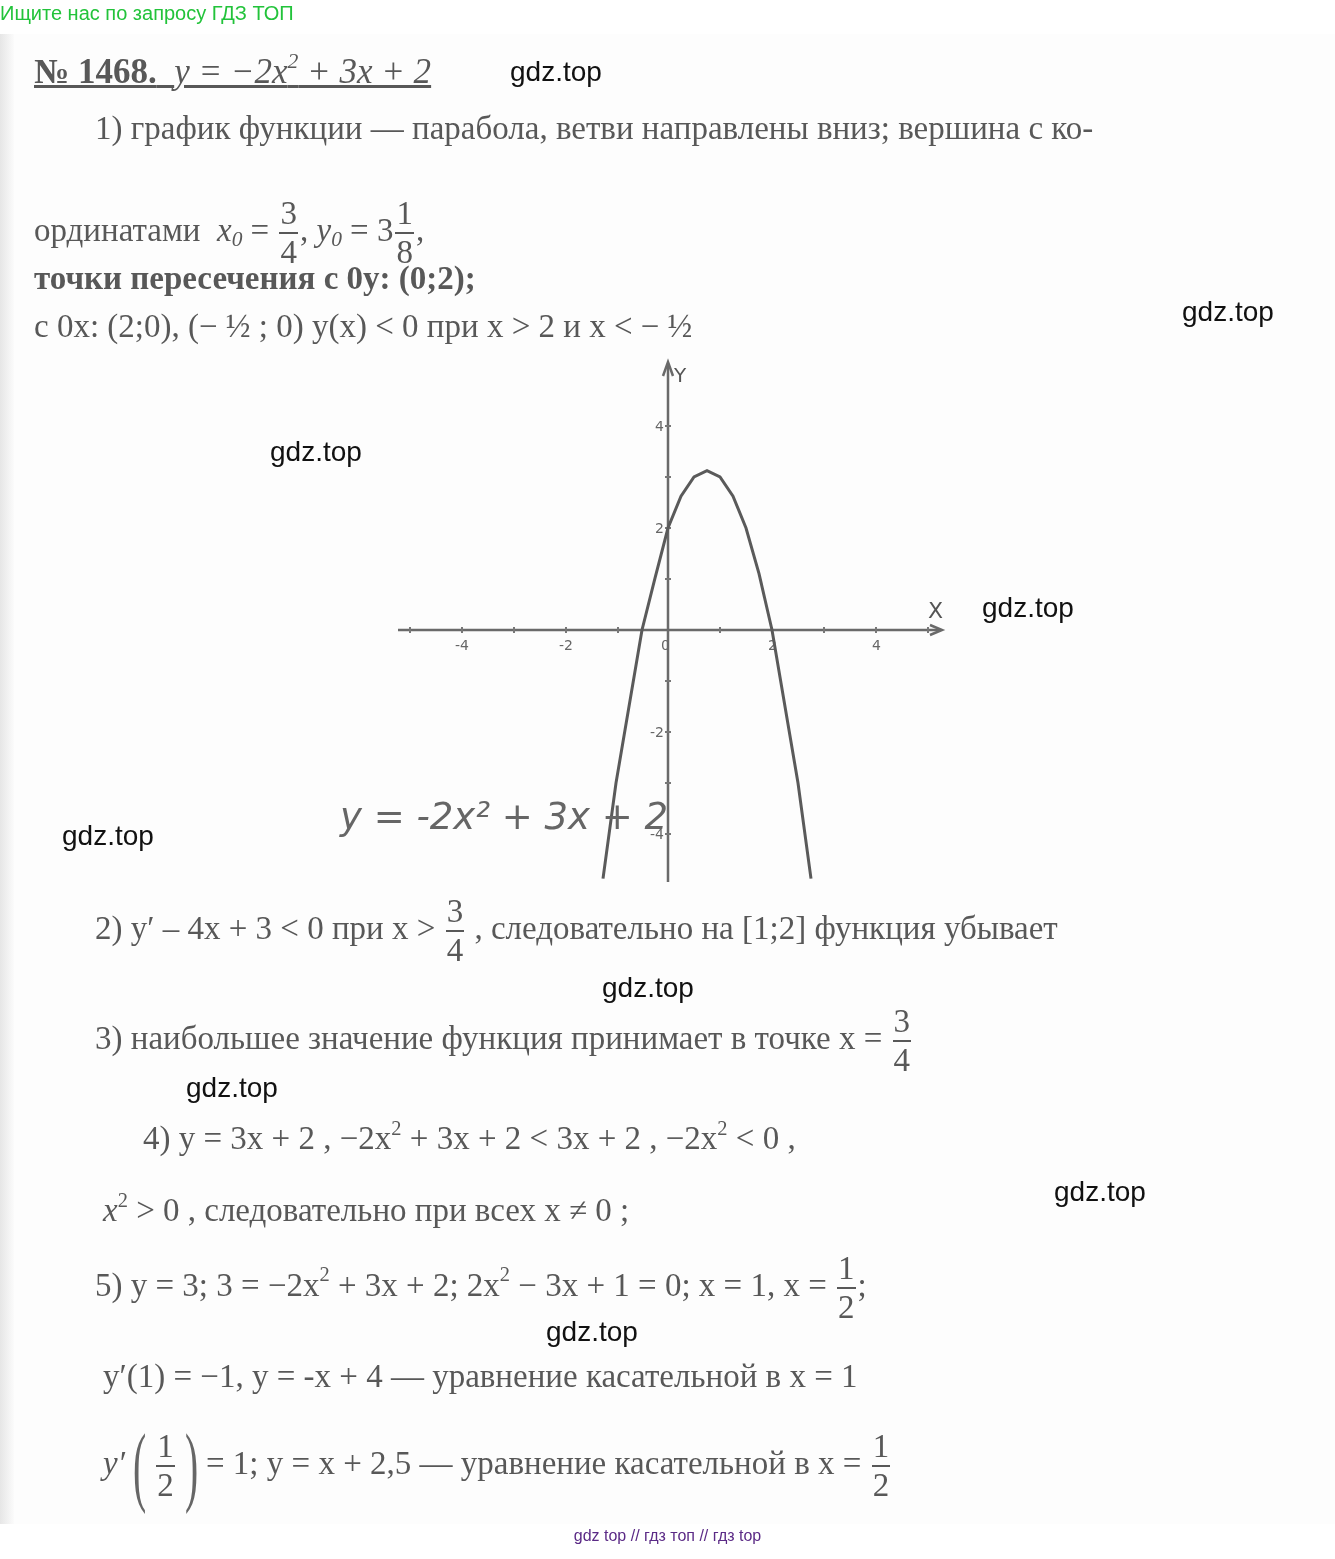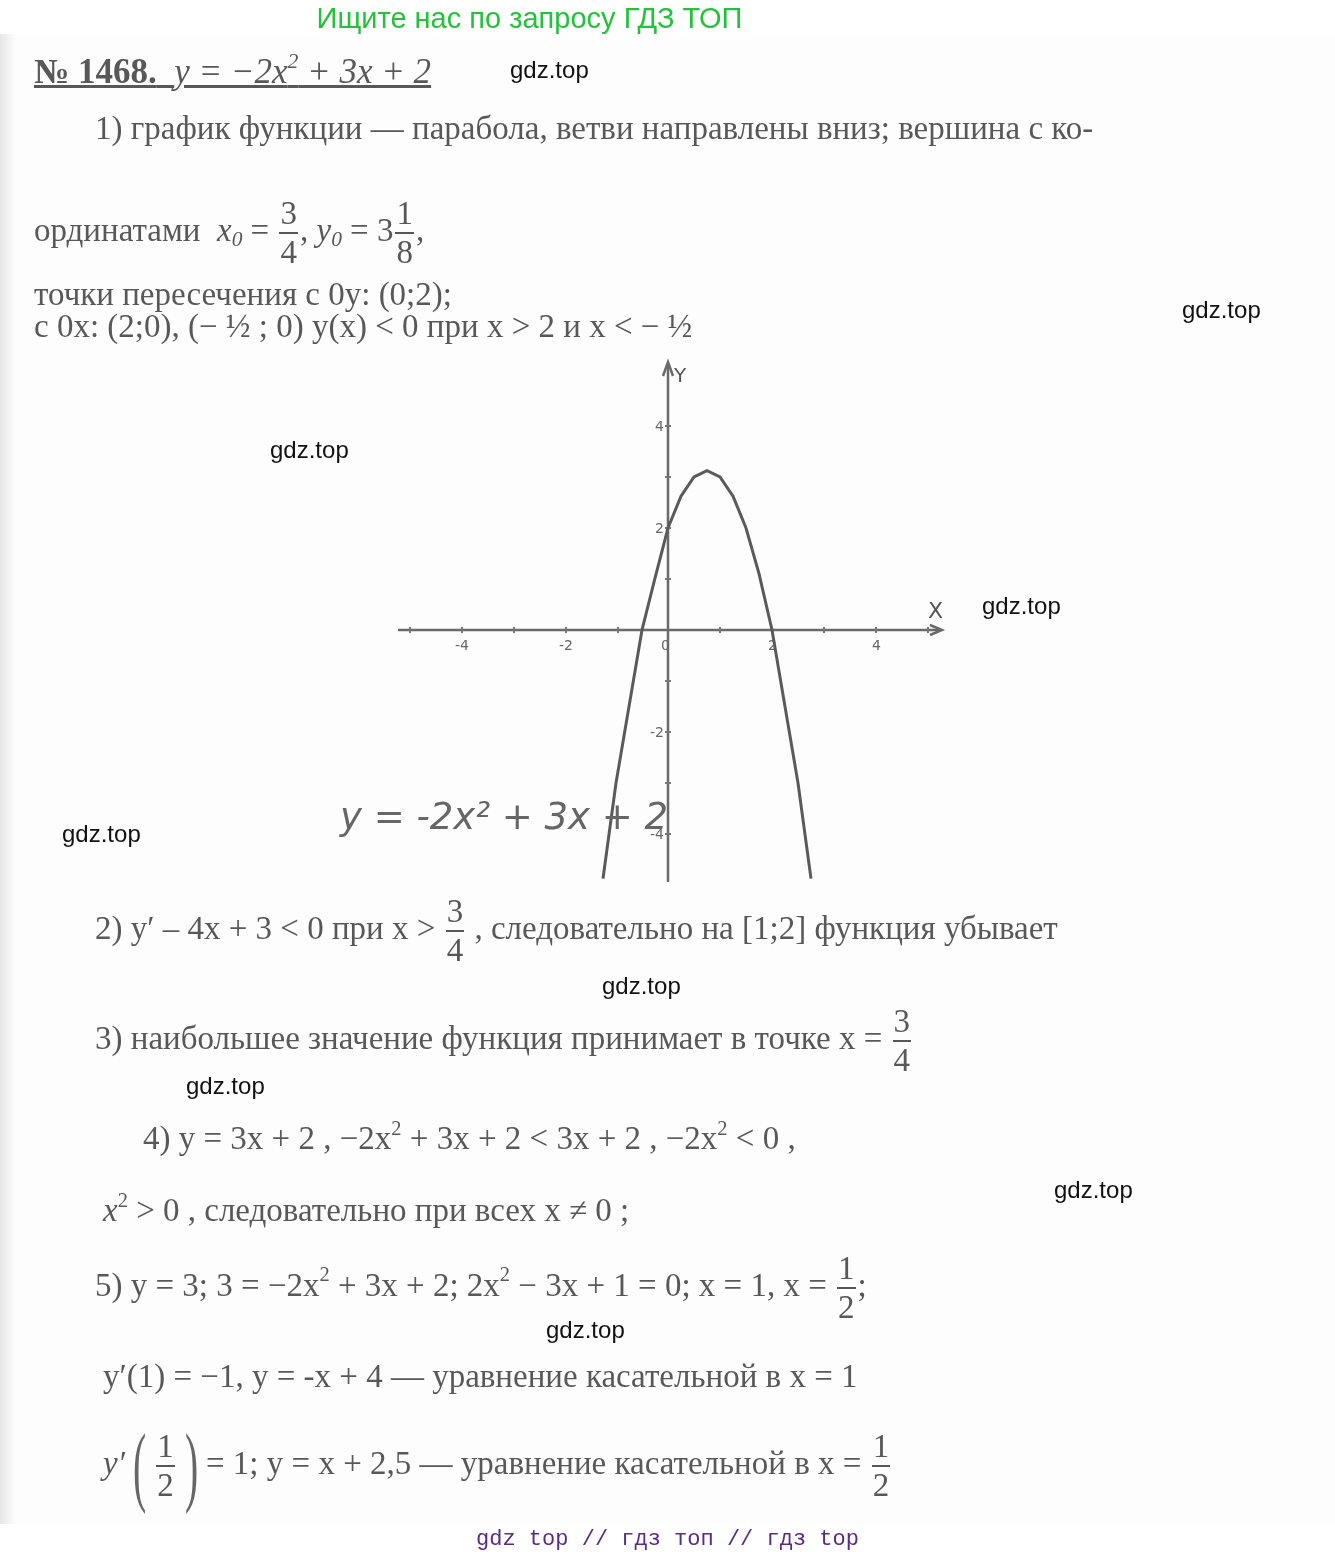--- a/index.html
+++ b/index.html
@@ -1,25 +1,25 @@
 <!DOCTYPE html>
 <html><head>
 <meta charset="utf-8">
 <style>
   html, body { margin:0; padding:0; }
   body { width:1335px; height:1559px; background:#ffffff; position:relative; overflow:hidden;
          font-family:"Liberation Serif", serif; color:#555; }
   .scan { position:absolute; left:0; top:34px; width:1335px; height:1490px; background:#fdfdfd; }
   .scan-edge { position:absolute; left:0; top:34px; width:14px; height:1490px;
                background:linear-gradient(to right,#e6e6e6,#fbfbfb); }
-  .banner { position:absolute; top:2px; left:0; width:1059px; text-align:center;
-            font-family:"Liberation Sans", sans-serif; font-size:29px; color:#22c33a; }
+  .banner { position:absolute; top:2px; left:0; width:1059px; text-align:left;
+            font-family:"Liberation Sans", sans-serif; font-size:20px; color:#22c33a; }
   .footer { position:absolute; top:1527px; left:0; width:1335px; text-align:center;
-            font-family:Liberation Mono, monospace; font-size:22px; color:#5b2a86; }
-  .wm { position:absolute; font-family:"Liberation Sans", sans-serif; font-size:24px; color:#111; }
+            font-family:Liberation Sans, sans-serif; font-size:16px; color:#5b2a86; }
+  .wm { position:absolute; font-family:"Liberation Sans", sans-serif; font-size:28px; color:#111; }
   .line { position:absolute; font-size:33px; color:#585858; white-space:nowrap; }
   .b { font-weight:bold; }
   i { font-style:italic; }
   sup { font-size:0.62em; vertical-align:0.7em; line-height:0; }
   sub { font-size:0.65em; vertical-align:-0.25em; line-height:0; }
   .frac { display:inline-block; vertical-align:middle; text-align:center; margin:0 2px; line-height:1; }
   .frac > span { display:block; padding:0 1px; }
   .frac .num { border-bottom:2px solid #585858; padding-bottom:2px; }
   .frac .den { padding-top:2px; }
   .paren { display:inline-block; vertical-align:middle; font-size:88px; font-weight:100; line-height:1; transform:scaleX(0.45); color:#666; }
@@ -41,21 +41,21 @@
 <div class="wm" style="left:510px; top:56px;">gdz.top</div>
 
 <div class="line" style="left:95px; top:110px;">1) график функции — парабола, ветви направлены вниз; вершина с ко-</div>
 <div class="line" style="left:34px; top:160px;margin-top:37px;">
   <span>ординатами</span>&nbsp;
   <i><span>x</span><sub>0</sub></i> =
   <span class="frac"><span class="num">3</span><span class="den">4</span></span>,
   <i><span>y</span><sub>0</sub></i> =
   <span>3</span><span class="frac"><span class="num">1</span><span class="den">8</span></span>,
 </div>
-<div class="line" style="left:34px; top:276px;">точки пересечения с 0y: (0;2);</div>
+<div class="line" style="left:34px; top:260px;font-weight:bold;">точки пересечения с 0y: (0;2);</div>
 <div class="line" style="left:34px; top:308px;">с 0x: (2;0), (− ½ ; 0) y(x) &lt; 0 при x &gt; 2 и x &lt; − ½</div>
 <div class="wm" style="left:1182px; top:296px;">gdz.top</div>
 
 <div class="wm" style="left:270px; top:436px;">gdz.top</div>
 <div class="wm" style="left:982px; top:592px;">gdz.top</div>
 <div class="wm" style="left:62px; top:820px;">gdz.top</div>
 
 <svg class="chart" width="580" height="540" viewBox="0 0 580 540">
 
   <g stroke="#6a6a6a" stroke-width="2.5" fill="none">

